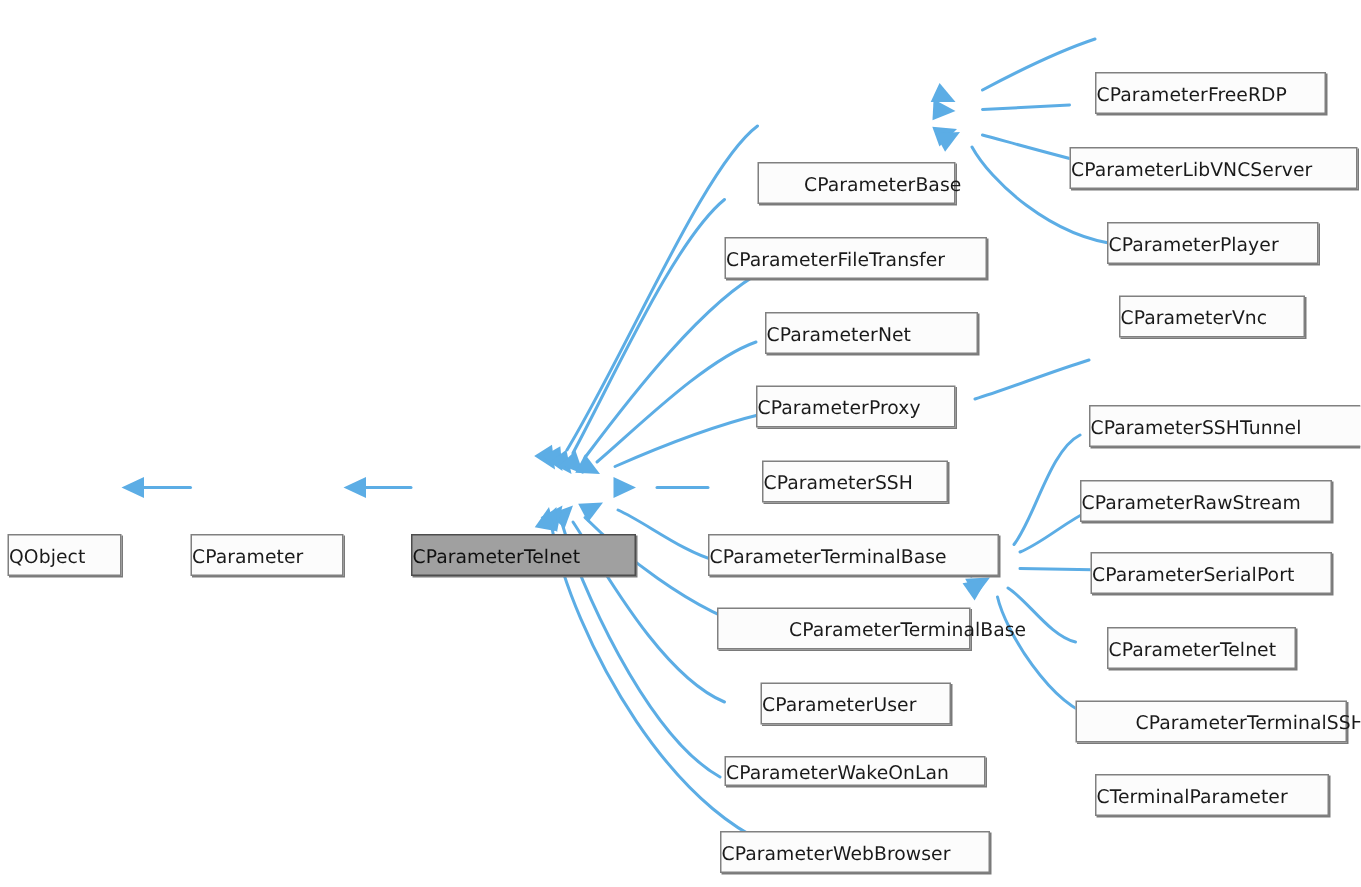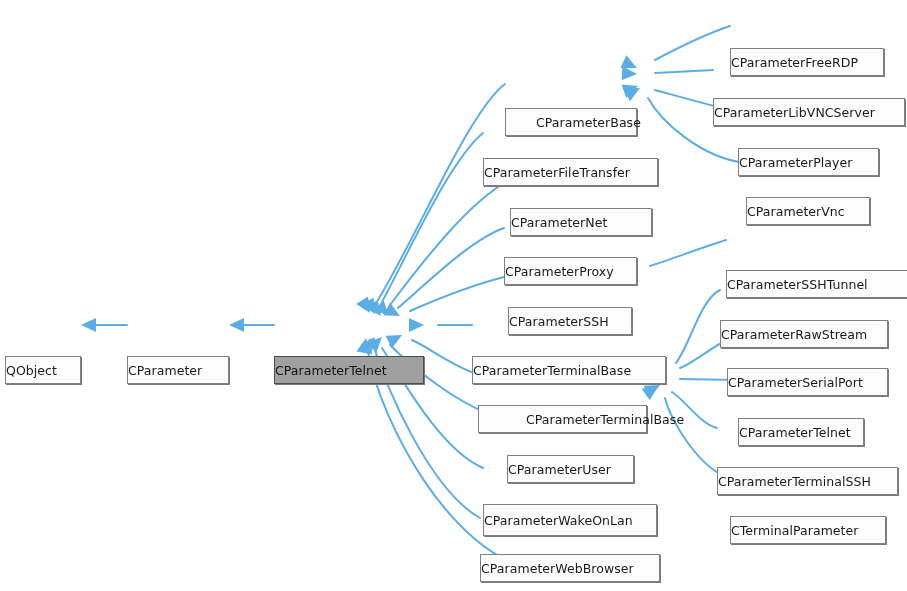--- a/index.html
+++ b/index.html
@@ -173,21 +173,21 @@
       </div>
       <div class="node" style="left: 472px; top: 311px; width: 194px; height: 28px;">
         <span class="node-label">CParameterTerminalBase</span>
       </div>
       <div class="node" style="left: 478px; top: 360px; width: 169px; height: 28px; padding-left: 47px;">
         <span class="node-label">CParameterTerminalBase</span>
       </div>
       <div class="node" style="left: 507px; top: 410px; width: 127px; height: 28px;">
         <span class="node-label">CParameterUser</span>
       </div>
-      <div class="node" style="left: 483px; top: 459px; width: 174px; height: 32px;">
+      <div class="node" style="left: 483px; top: 459px; width: 174px; height: 20px;">
         <span class="node-label">CParameterWakeOnLan</span>
       </div>
       <div class="node" style="left: 480px; top: 509px; width: 180px; height: 28px;">
         <span class="node-label">CParameterWebBrowser</span>
       </div>
       <div class="node" style="left: 536px; top: 558px; width: 68px; height: 28px;">
         <span class="node-label">CStats</span>
       </div>
       <div class="node" style="left: 730px; top: 3px; width: 154px; height: 28px;">
         <span class="node-label">CParameterFreeRDP</span>
@@ -206,20 +206,20 @@
       </div>
       <div class="node" style="left: 720px; top: 275px; width: 168px; height: 28px;">
         <span class="node-label">CParameterRawStream</span>
       </div>
       <div class="node" style="left: 727px; top: 323px; width: 161px; height: 28px;">
         <span class="node-label">CParameterSerialPort</span>
       </div>
       <div class="node" style="left: 738px; top: 373px; width: 126px; height: 28px;">
         <span class="node-label">CParameterTelnet</span>
       </div>
-      <div class="node" style="left: 717px; top: 422px; width: 181px; height: 28px;">
+      <div class="node" style="left: 717px; top: 422px; width: 181px; height: 28px; padding-left: 39px;">
         <span class="node-label">CParameterTerminalSSH</span>
       </div>
       <div class="node" style="left: 730px; top: 471px; width: 156px; height: 28px;">
         <span class="node-label">CTerminalParameter</span>
       </div>
     </div>
 </div>
 
 </body></html>

